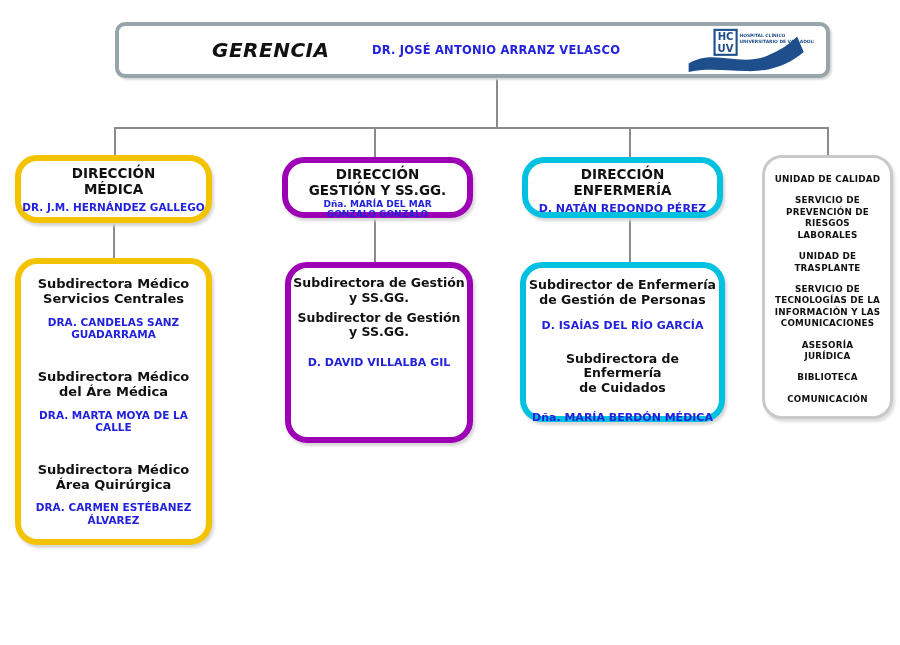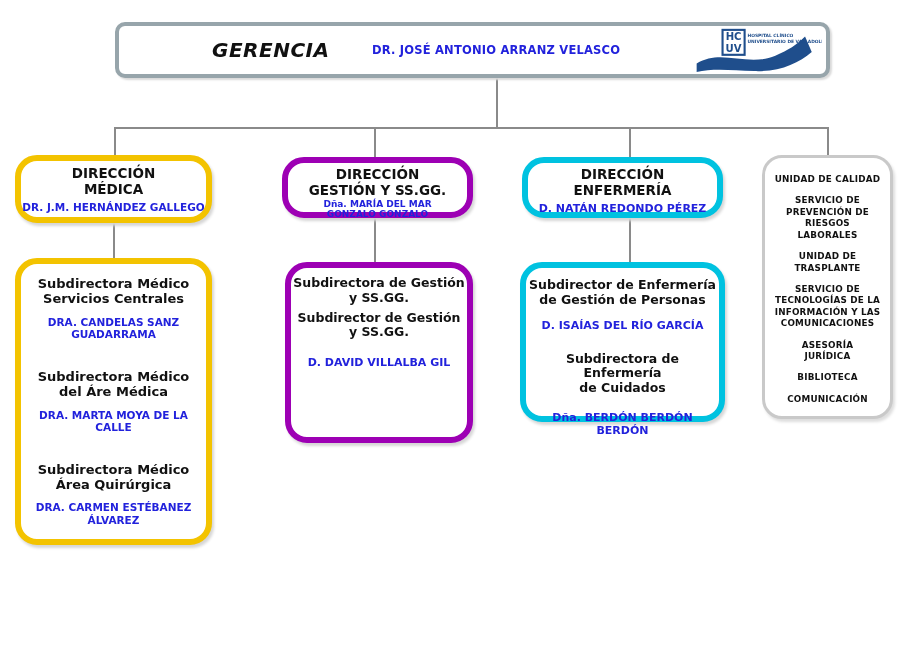--- a/index.html
+++ b/index.html
@@ -15,21 +15,21 @@
 
   .box{position:absolute;background:#ffffff;box-sizing:border-box;text-align:center;}
 
   
   .gerencia{left:115px;top:22px;width:715px;height:56px;border:4px solid var(--steel);
     border-radius:10px;box-shadow:2px 2px 2px #dadada;}
   .g-title{position:absolute;left:93px;top:50%;transform:translateY(-50%);
     font-size:20px;font-weight:bold;color:var(--black-text);letter-spacing:.5px;font-style:italic;}
   .g-name{position:absolute;left:253px;top:50%;transform:translateY(-50%);
     font-size:11.5px;font-weight:bold;color:var(--blue-text);letter-spacing:.2px;white-space:nowrap;}
-  .logo{position:absolute;right:4px;top:1px;width:126px;height:59px;}
+  .logo{position:absolute;right:12px;top:1px;width:126px;height:59px;}
 
   
   .dir{border-radius:22px;border:6px solid;box-shadow:2px 3px 3px #d6d6d6;
     display:flex;flex-direction:column;align-items:center;}
   .b-yellow{border-color:var(--yellow);}
   .b-purple{border-color:var(--purple);}
   .b-cyan{border-color:var(--cyan);}
   .dir-title{font-size:13.5px;font-weight:bold;color:var(--black-text);
     line-height:1.18;white-space:pre-line;}
   .name{font-weight:bold;color:var(--blue-text);white-space:pre-line;line-height:1.2;}
@@ -152,16 +152,16 @@
 y SS.GG.</div>
     <div class="name" style="margin-top:16px;">D. DAVID VILLALBA GIL</div>
   </div>
 
   <div class="box dir b-cyan" id="sub-enfermeria">
     <div class="role">Subdirector de Enfermería
 de Gestión de Personas</div>
     <div class="name" style="margin-top:11px;">D. ISAÍAS DEL RÍO GARCÍA</div>
     <div class="role" style="margin-top:20px;">Subdirectora de Enfermería
 de Cuidados</div>
-    <div class="name" style="margin-top:15px;">Dña. BERDÓN BERDÓN BERDÓN</div>
+    <div class="name" style="margin-top:15px;">Dña. MARÍA BERDÓN MÉDICA</div>
   </div>
 
 </div>
 
 </body></html>

